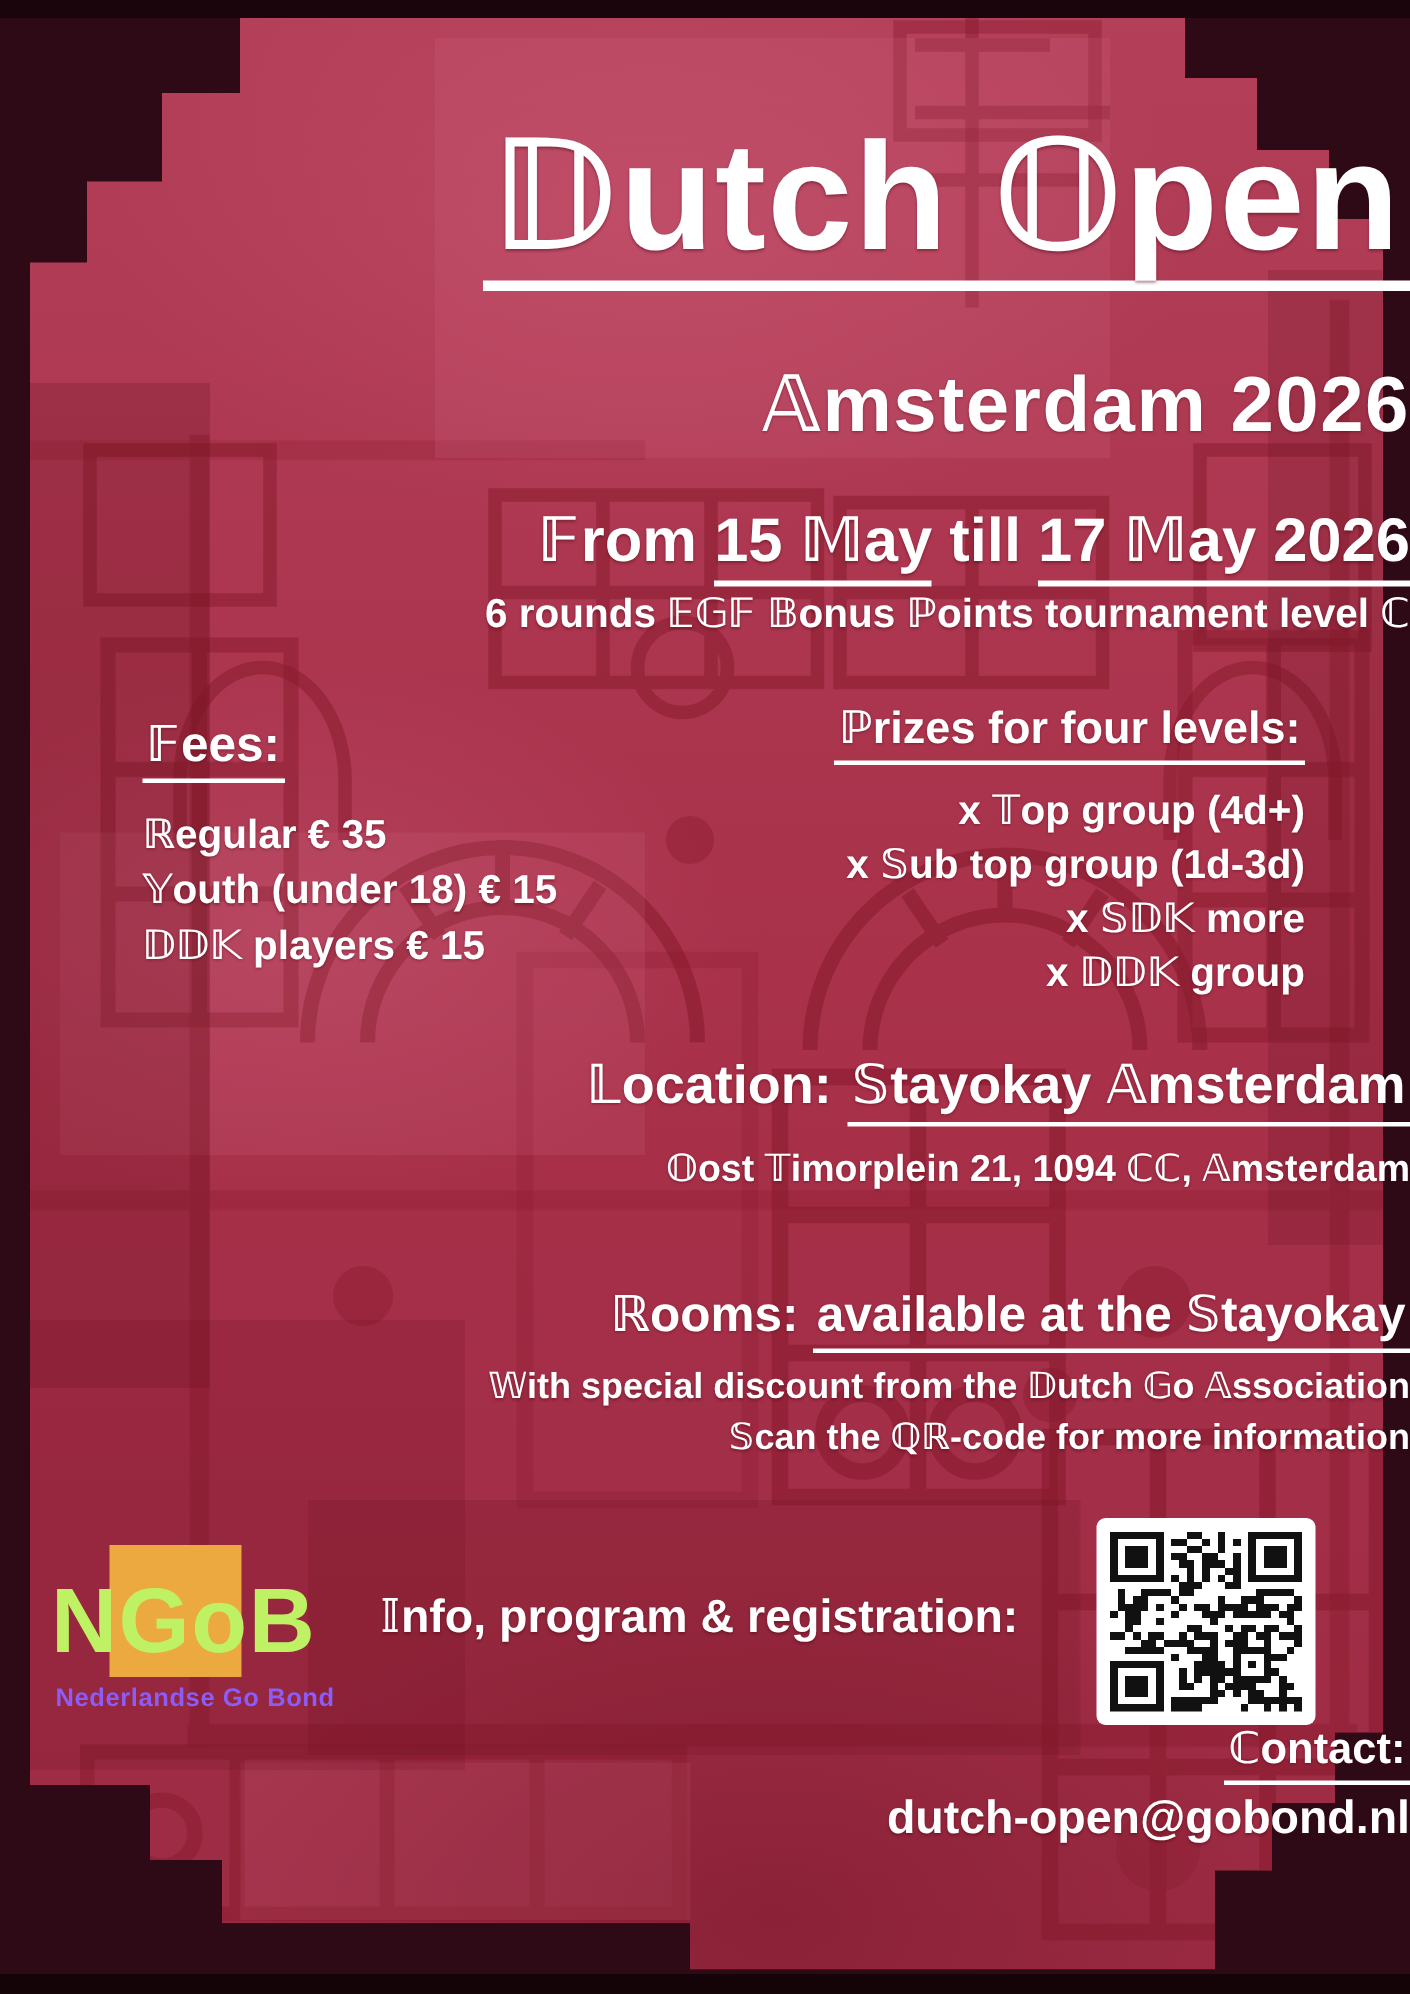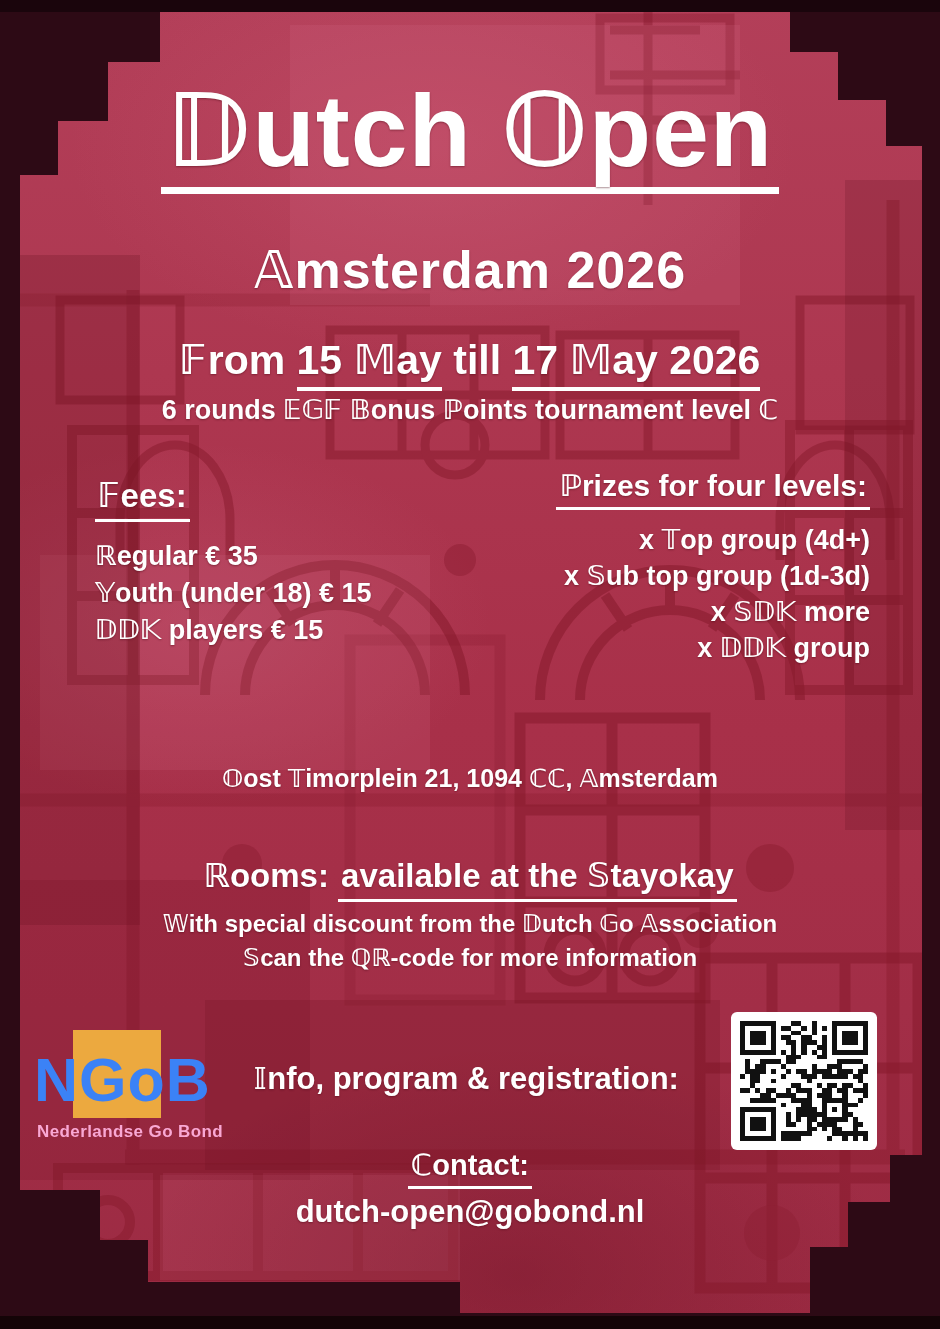--- a/index.html
+++ b/index.html
@@ -19,21 +19,21 @@
       148px 1240px,100px 1240px,100px 1190px,20px 1190px,20px 175px,58px 175px,
       58px 121px,108px 121px,108px 62px,160px 62px);
     background:
       radial-gradient(ellipse 520px 300px at 46% 11%, rgba(210,95,120,.32), transparent 70%),
       radial-gradient(ellipse 420px 260px at 21% 47%, rgba(205,100,130,.28), transparent 70%),
       radial-gradient(ellipse 520px 320px at 55% 96%, rgba(110,18,36,.4), transparent 72%),
       linear-gradient(180deg,#b33f59 0%,#ad3750 28%,#a83049 55%,#a22e47 76%,#9c2b43 100%);
   }
   .facade{position:absolute;left:0;top:0;}
   .layer{position:absolute;inset:0;}
-  .txt{position:absolute;left:0;width:100%;text-align:center;
+  .txt{position:absolute;left:0;width:100%;text-align:right;
        text-shadow:0 1px 2px rgba(70,8,20,.45);white-space:nowrap;}
   .b{font-weight:bold;}
   .title{top:78px;font-size:102px;line-height:1.05;letter-spacing:1px;}
   .title .ul-big{display:inline-block;border-bottom:7px solid #fff;padding:0 6px 2px 6px;}
   .subtitle{top:240px;font-size:52px;letter-spacing:1px;}
   .dateline{top:336px;font-size:41px;}
   .u{display:inline-block;border-bottom:4px solid #fff;padding-bottom:3px;}
   .u3{display:inline-block;border-bottom:3px solid #fff;padding:0 3px 4px 3px;}
   .tourney{top:394px;font-size:27px;font-weight:bold;}
   .fees{position:absolute;left:95px;top:476px;text-align:left;
@@ -48,23 +48,23 @@
   .address{top:764px;font-size:25px;}
   .rooms{top:856px;font-size:33px;}
   .rooms-l1{top:910px;font-size:24px;}
   .rooms-l2{top:944px;font-size:24px;}
   .reg{position:absolute;left:253px;top:1060px;font-size:31px;font-weight:bold;
        text-shadow:0 1px 2px rgba(70,8,20,.45);white-space:nowrap;}
   .contact-hd{top:1148px;font-size:29px;}
   .email{top:1194px;font-size:31px;}
   .logo{position:absolute;left:34px;top:1028px;width:175px;height:118px;}
   .logo .square{position:absolute;left:39px;top:2px;width:88px;height:88px;background:#eca93f;}
-  .logo .ngob{position:absolute;left:0;top:22px;font-size:61px;font-weight:bold;color:#3b82f6;
+  .logo .ngob{position:absolute;left:0;top:22px;font-size:61px;font-weight:bold;color:#bef264;
               letter-spacing:1px;line-height:1;}
-  .logo .sub{position:absolute;left:3px;top:94px;font-size:17px;font-weight:bold;color:#f9a8d4;
+  .logo .sub{position:absolute;left:3px;top:94px;font-size:17px;font-weight:bold;color:#8b5cf6;
              letter-spacing:.4px;white-space:nowrap;}
   .qr{position:absolute;left:731px;top:1012px;width:146px;height:138px;background:#fff;
       border-radius:6px;padding:9px;box-sizing:border-box;}
   .qr svg{width:100%;height:100%;display:block;}
 </style>
 </head>
 <body>
 
 <div class="poster">
   <div class="top-strip"></div>
@@ -167,20 +167,21 @@
     <div class="prizes">
       <div class="hd">
         <span class="u3 ds">ℙrizes for four levels:</span>
       </div>
       <div class="it ds">x 𝕋op group (4d+)</div>
       <div class="it ds">x 𝕊ub top group (1d-3d)</div>
       <div class="it ds">x 𝕊𝔻𝕂 more</div>
       <div class="it ds">x 𝔻𝔻𝕂 group</div>
     </div>
 
+    <div class="txt location b"><span class="ds">𝕃ocation: </span><span class="u3 ds">𝕊tayokay 𝔸msterdam</span></div>
 
     <div class="txt address b ds">𝕆ost 𝕋imorplein 21, 1094 ℂℂ, 𝔸msterdam</div>
 
     <div class="txt rooms-l1 b ds">𝕎ith special discount from the 𝔻utch 𝔾o 𝔸ssociation</div>
 
     <div class="txt rooms b"><span class="ds">ℝooms: </span><span class="u3 ds">available at the 𝕊tayokay</span></div>
     <div class="txt rooms-l2 b ds">𝕊can the ℚℝ-code for more information</div>
 
     <div class="logo">
       <div class="square"></div>

